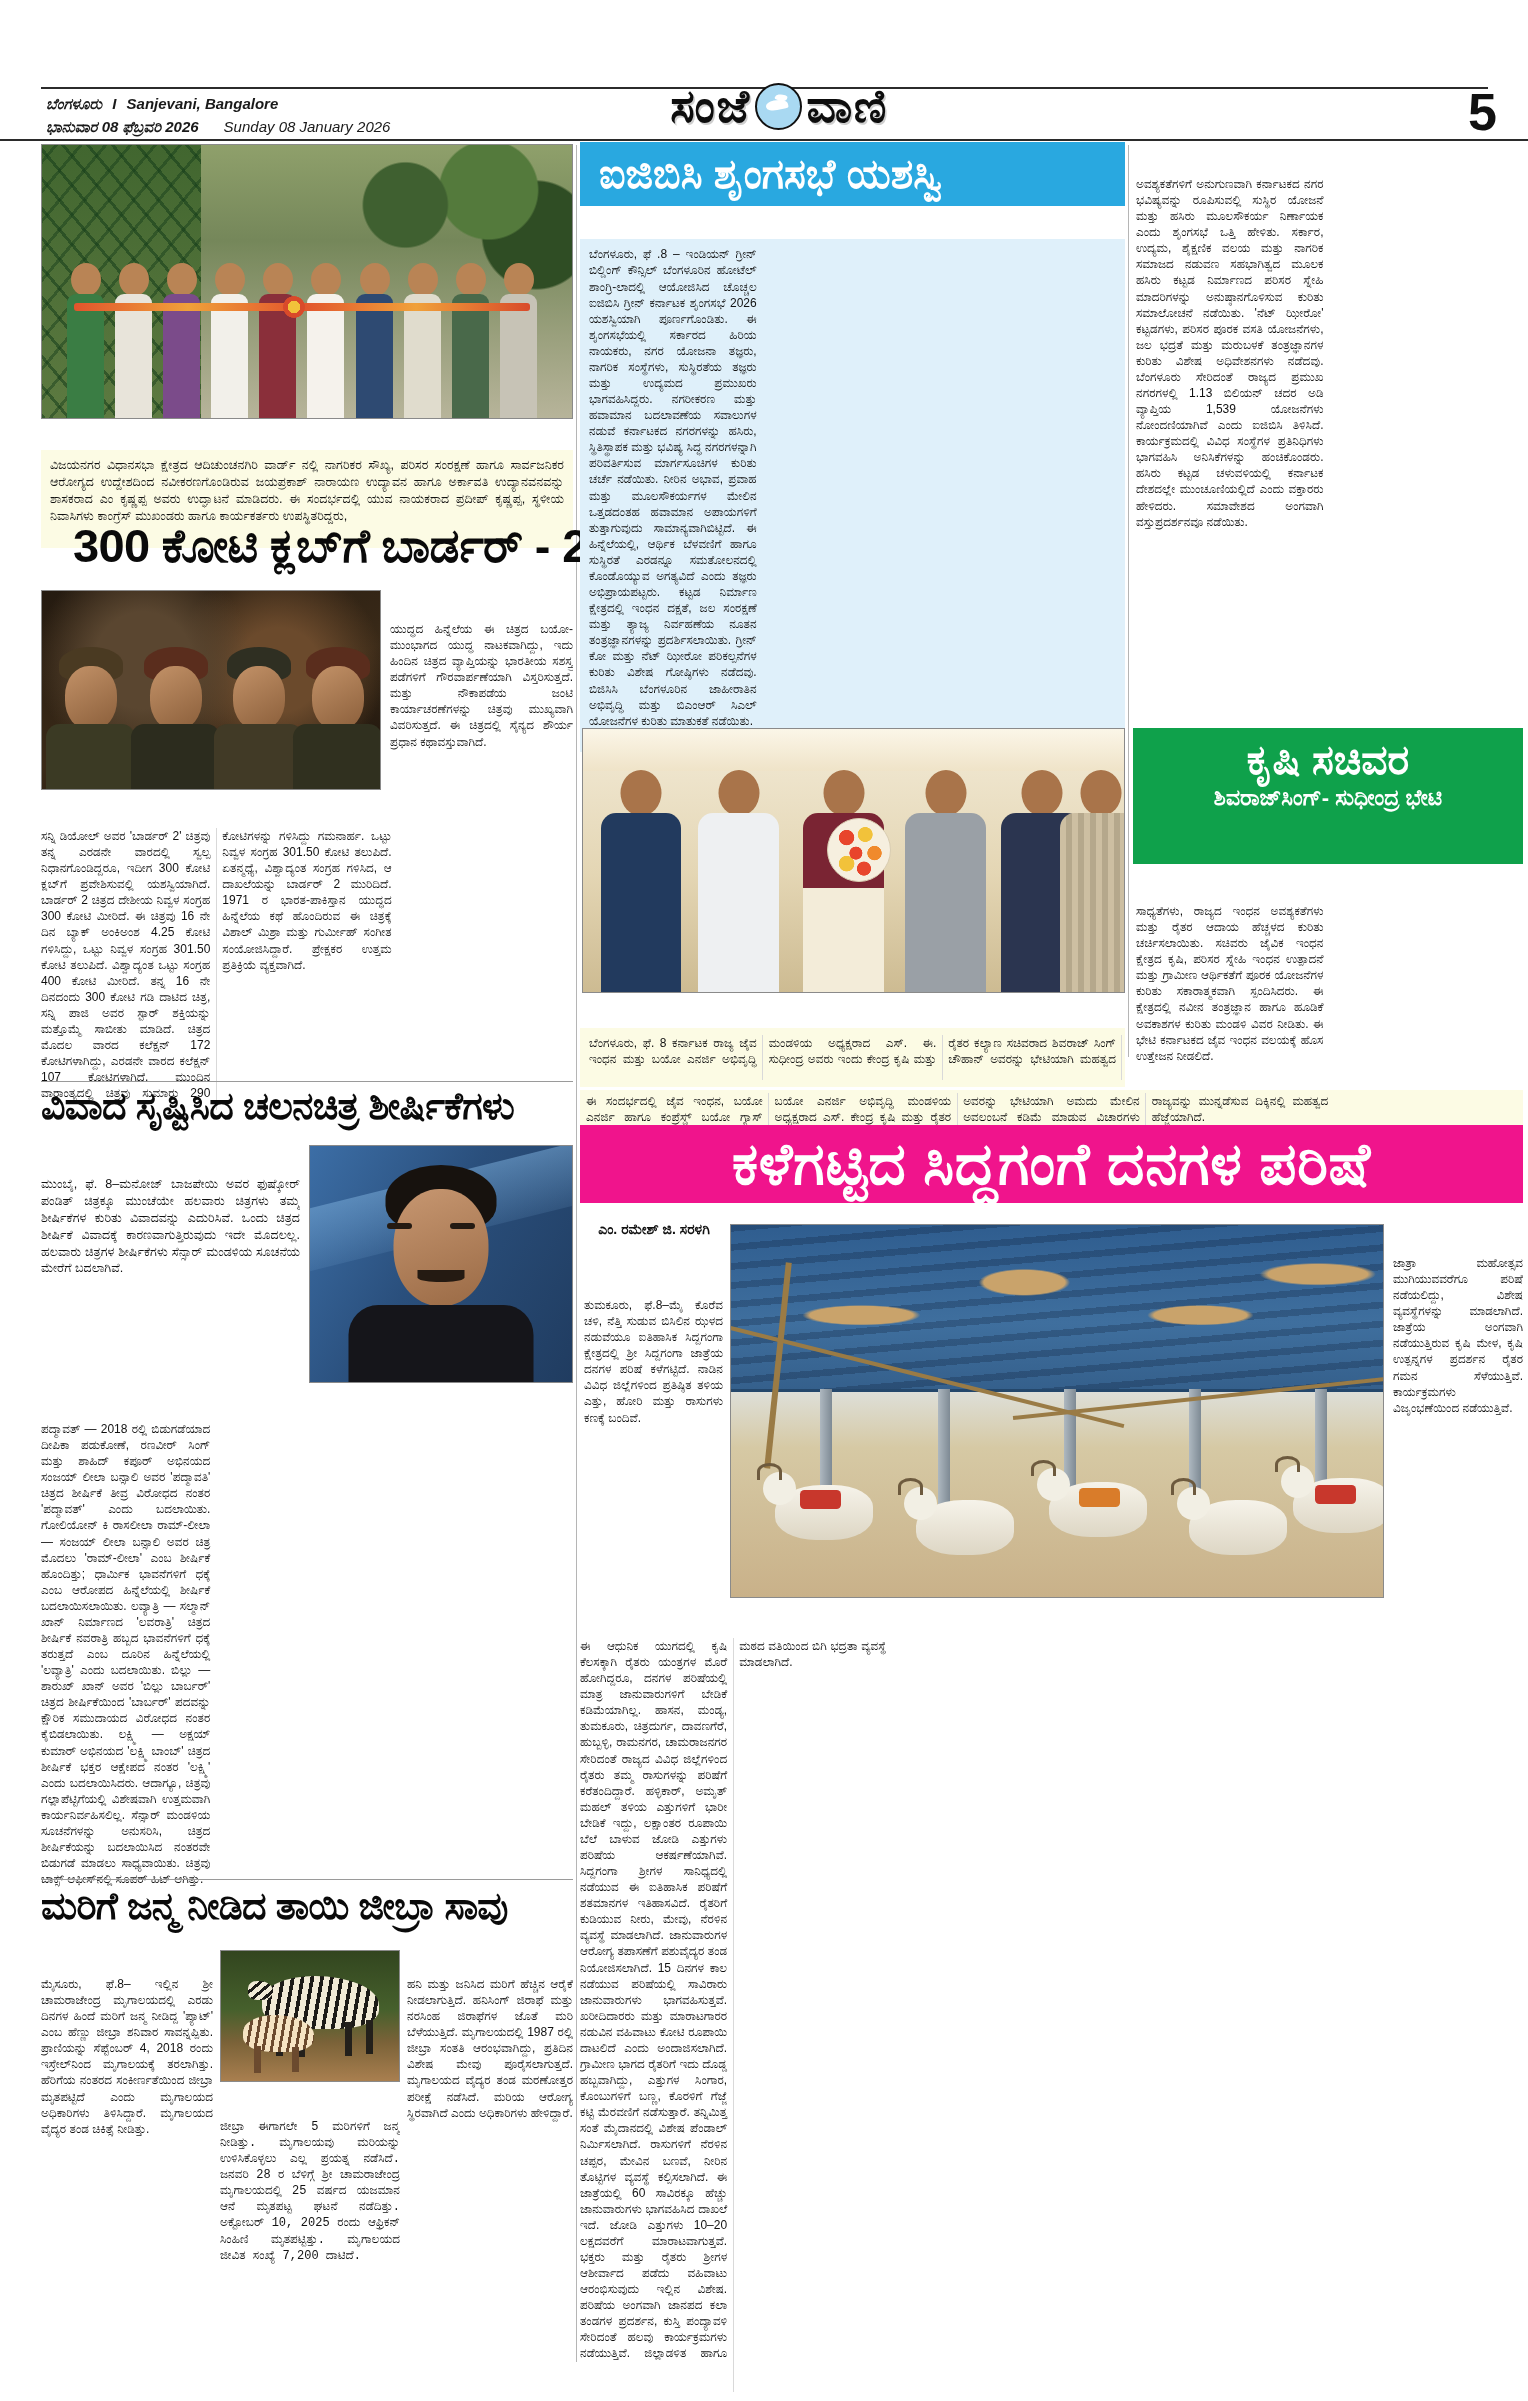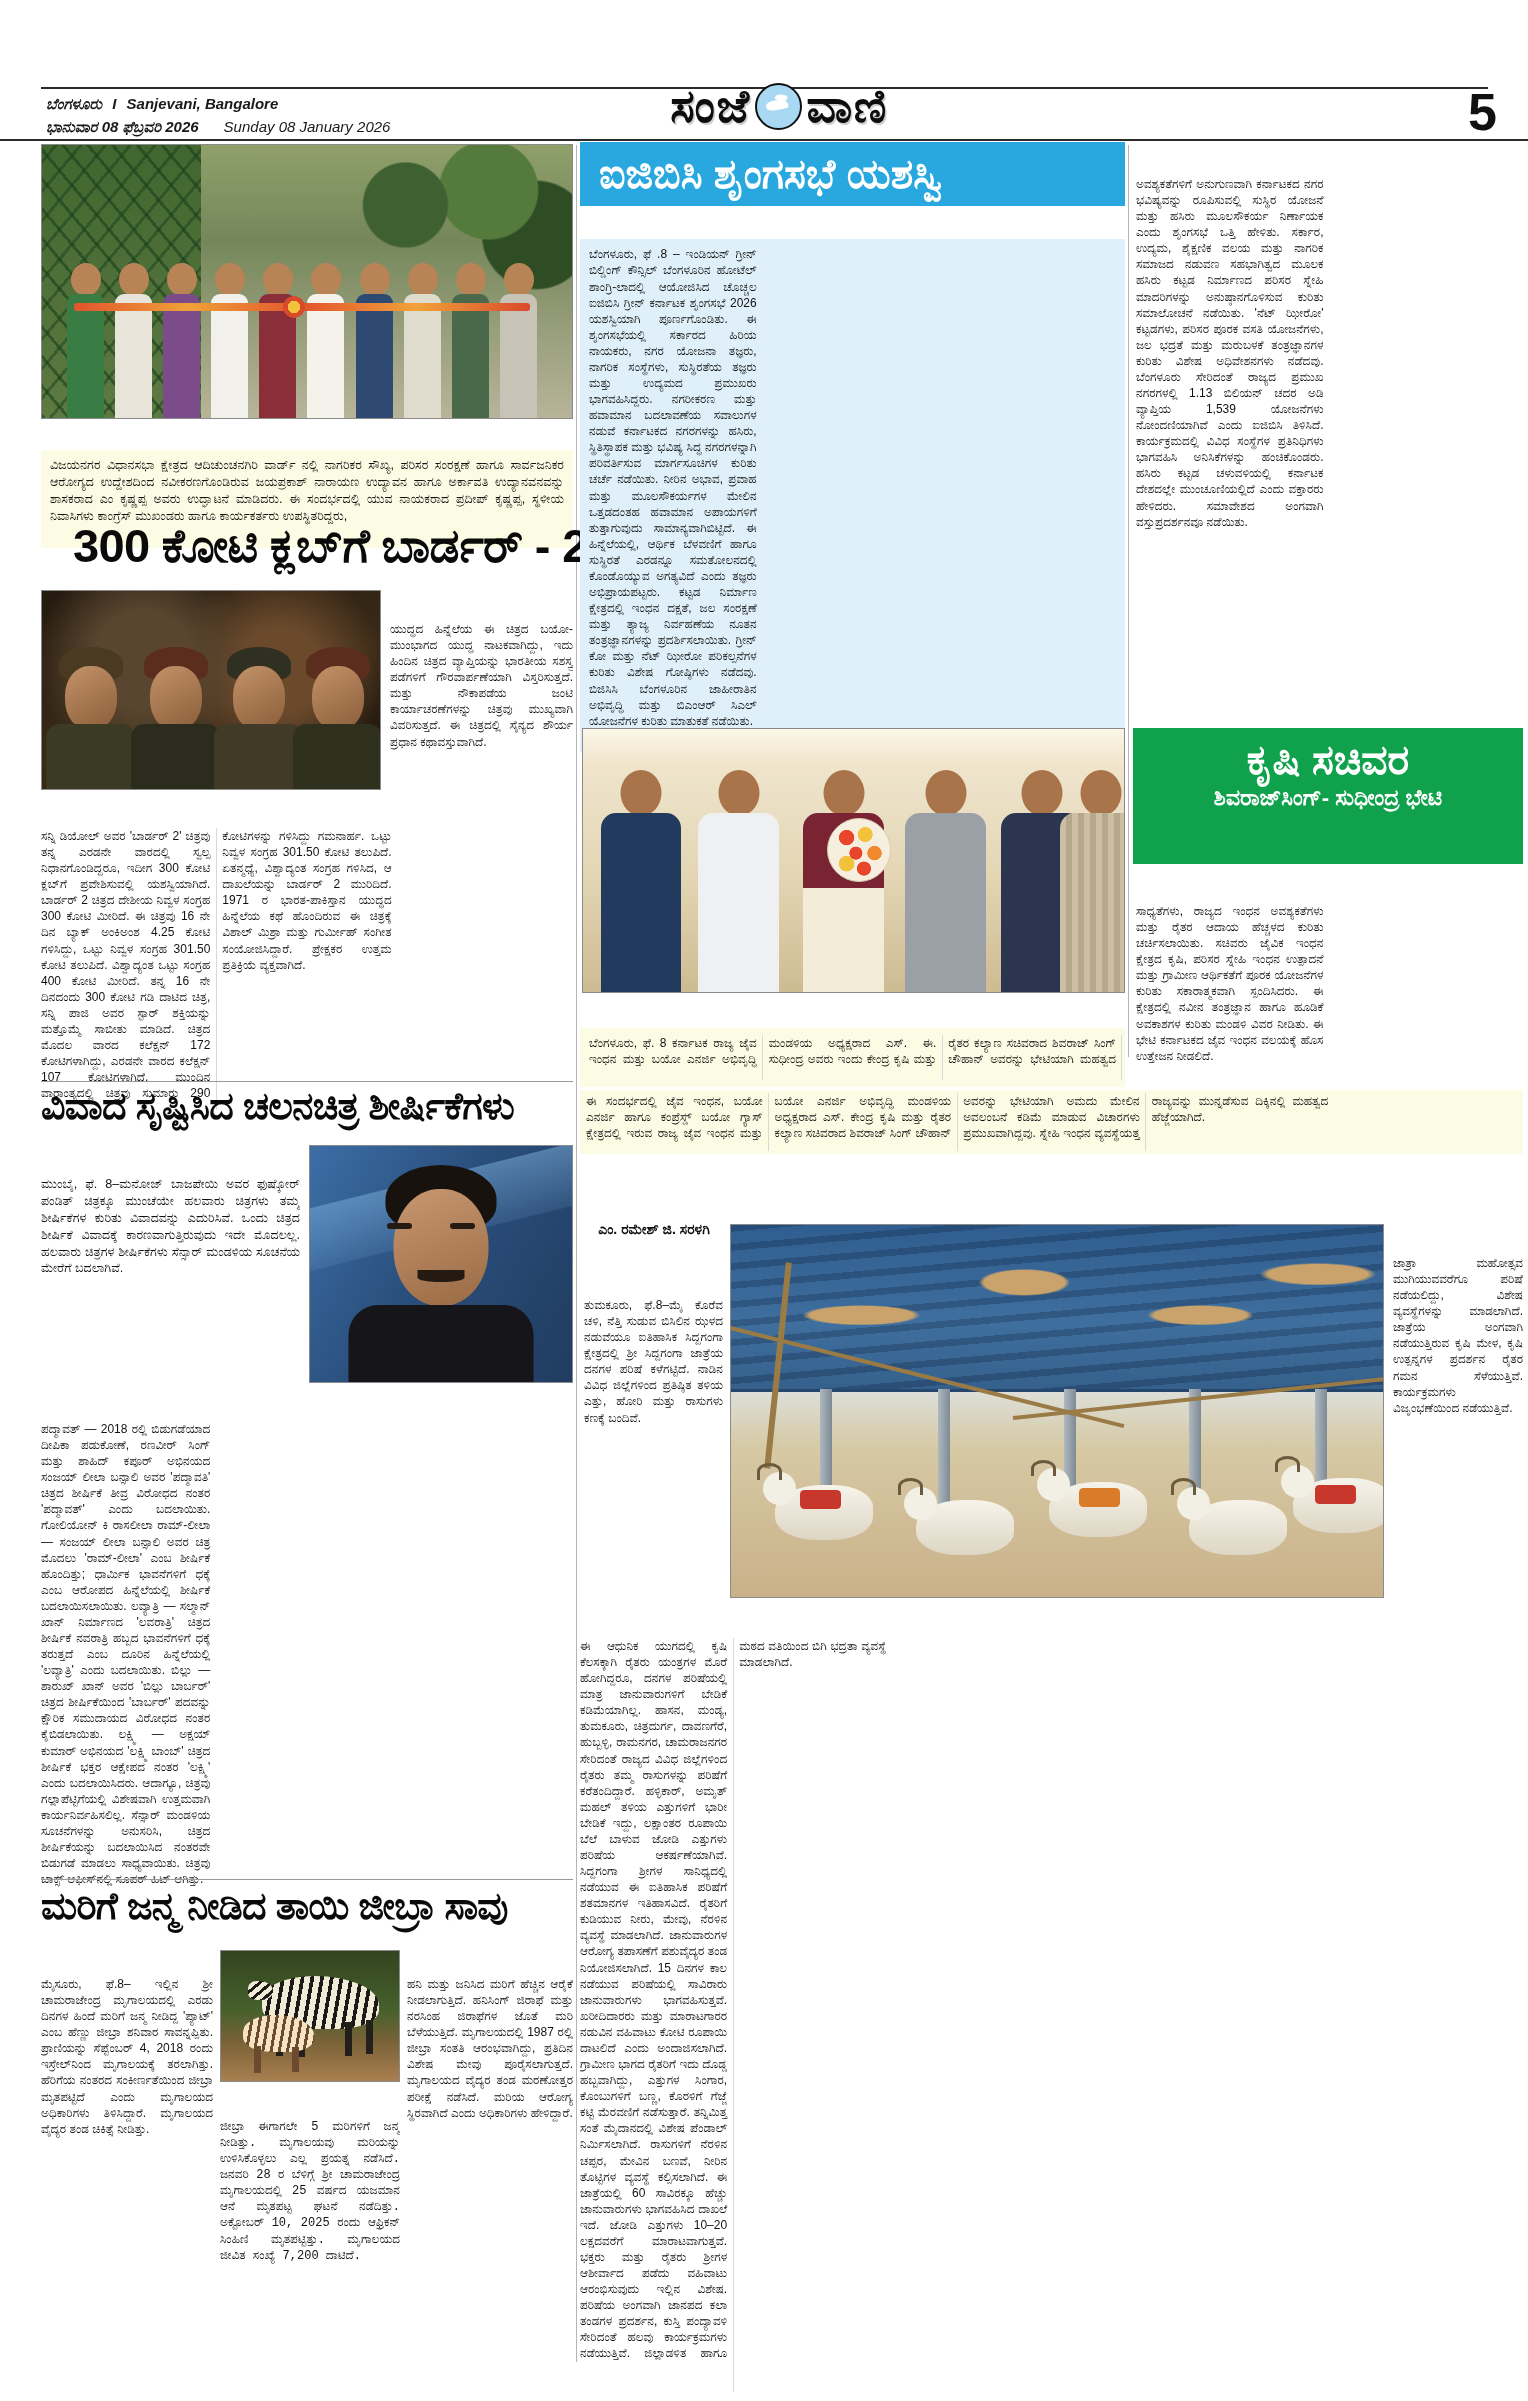--- a/index.html
+++ b/index.html
@@ -318,20 +318,21 @@
   <div class="abs body-text cols2" style="left:1136px;top:145px;width:387px;height:577px;">ಅವಶ್ಯಕತೆಗಳಿಗೆ ಅನುಗುಣವಾಗಿ ಕರ್ನಾಟಕದ ನಗರ ಭವಿಷ್ಯವನ್ನು ರೂಪಿಸುವಲ್ಲಿ ಸುಸ್ಥಿರ ಯೋಜನೆ ಮತ್ತು ಹಸಿರು ಮೂಲಸೌಕರ್ಯ ನಿರ್ಣಾಯಕ ಎಂದು ಶೃಂಗಸಭೆ ಒತ್ತಿ ಹೇಳಿತು. ಸರ್ಕಾರ, ಉದ್ಯಮ, ಶೈಕ್ಷಣಿಕ ವಲಯ ಮತ್ತು ನಾಗರಿಕ ಸಮಾಜದ ನಡುವಣ ಸಹಭಾಗಿತ್ವದ ಮೂಲಕ ಹಸಿರು ಕಟ್ಟಡ ನಿರ್ಮಾಣದ ಪರಿಸರ ಸ್ನೇಹಿ ಮಾದರಿಗಳನ್ನು ಅನುಷ್ಠಾನಗೊಳಿಸುವ ಕುರಿತು ಸಮಾಲೋಚನೆ ನಡೆಯಿತು. 'ನೆಟ್ ಝೀರೋ' ಕಟ್ಟಡಗಳು, ಪರಿಸರ ಪೂರಕ ವಸತಿ ಯೋಜನೆಗಳು, ಜಲ ಭದ್ರತೆ ಮತ್ತು ಮರುಬಳಕೆ ತಂತ್ರಜ್ಞಾನಗಳ ಕುರಿತು ವಿಶೇಷ ಅಧಿವೇಶನಗಳು ನಡೆದವು. ಬೆಂಗಳೂರು ಸೇರಿದಂತೆ ರಾಜ್ಯದ ಪ್ರಮುಖ ನಗರಗಳಲ್ಲಿ 1.13 ಬಿಲಿಯನ್ ಚದರ ಅಡಿ ವ್ಯಾಪ್ತಿಯ 1,539 ಯೋಜನೆಗಳು ನೋಂದಣಿಯಾಗಿವೆ ಎಂದು ಐಜಿಬಿಸಿ ತಿಳಿಸಿದೆ. ಕಾರ್ಯಕ್ರಮದಲ್ಲಿ ವಿವಿಧ ಸಂಸ್ಥೆಗಳ ಪ್ರತಿನಿಧಿಗಳು ಭಾಗವಹಿಸಿ ಅನಿಸಿಕೆಗಳನ್ನು ಹಂಚಿಕೊಂಡರು. ಹಸಿರು ಕಟ್ಟಡ ಚಳುವಳಿಯಲ್ಲಿ ಕರ್ನಾಟಕ ದೇಶದಲ್ಲೇ ಮುಂಚೂಣಿಯಲ್ಲಿದೆ ಎಂದು ವಕ್ತಾರರು ಹೇಳಿದರು. ಸಮಾವೇಶದ ಅಂಗವಾಗಿ ವಸ್ತುಪ್ರದರ್ಶನವೂ ನಡೆಯಿತು.</div>
 
   <div class="abs green-box" style="left:1133px;top:728px;width:390px;height:136px;">
     <div class="l1">ಕೃಷಿ ಸಚಿವರ</div>
     <div class="l2">ಶಿವರಾಜ್‌ಸಿಂಗ್- ಸುಧೀಂದ್ರ ಭೇಟಿ</div>
   </div>
   <div class="abs body-text cols2" style="left:1136px;top:872px;width:387px;height:183px;">ಸಾಧ್ಯತೆಗಳು, ರಾಜ್ಯದ ಇಂಧನ ಅವಶ್ಯಕತೆಗಳು ಮತ್ತು ರೈತರ ಆದಾಯ ಹೆಚ್ಚಳದ ಕುರಿತು ಚರ್ಚಿಸಲಾಯಿತು. ಸಚಿವರು ಜೈವಿಕ ಇಂಧನ ಕ್ಷೇತ್ರದ ಕೃಷಿ, ಪರಿಸರ ಸ್ನೇಹಿ ಇಂಧನ ಉತ್ಪಾದನೆ ಮತ್ತು ಗ್ರಾಮೀಣ ಆರ್ಥಿಕತೆಗೆ ಪೂರಕ ಯೋಜನೆಗಳ ಕುರಿತು ಸಕಾರಾತ್ಮಕವಾಗಿ ಸ್ಪಂದಿಸಿದರು. ಈ ಕ್ಷೇತ್ರದಲ್ಲಿ ನವೀನ ತಂತ್ರಜ್ಞಾನ ಹಾಗೂ ಹೂಡಿಕೆ ಅವಕಾಶಗಳ ಕುರಿತು ಮಂಡಳಿ ವಿವರ ನೀಡಿತು. ಈ ಭೇಟಿ ಕರ್ನಾಟಕದ ಜೈವ ಇಂಧನ ವಲಯಕ್ಕೆ ಹೊಸ ಉತ್ತೇಜನ ನೀಡಲಿದೆ.</div>
 
   <div class="abs cream body-text cols5" style="left:580px;top:1059px;width:943px;height:64px;padding:3px 6px;box-sizing:border-box;">ಈ ಸಂದರ್ಭದಲ್ಲಿ ಜೈವ ಇಂಧನ, ಬಯೋ ಎನರ್ಜಿ ಹಾಗೂ ಕಂಪ್ರೆಸ್ಡ್ ಬಯೋ ಗ್ಯಾಸ್ ಕ್ಷೇತ್ರದಲ್ಲಿ ಇರುವ ರಾಜ್ಯ ಜೈವ ಇಂಧನ ಮತ್ತು ಬಯೋ ಎನರ್ಜಿ ಅಭಿವೃದ್ಧಿ ಮಂಡಳಿಯ ಅಧ್ಯಕ್ಷರಾದ ಎಸ್. ಕೇಂದ್ರ ಕೃಷಿ ಮತ್ತು ರೈತರ ಕಲ್ಯಾಣ ಸಚಿವರಾದ ಶಿವರಾಜ್ ಸಿಂಗ್ ಚೌಹಾನ್ ಅವರನ್ನು ಭೇಟಿಯಾಗಿ ಅಮದು ಮೇಲಿನ ಅವಲಂಬನೆ ಕಡಿಮೆ ಮಾಡುವ ವಿಚಾರಗಳು ಪ್ರಮುಖವಾಗಿದ್ದವು. ಸ್ನೇಹಿ ಇಂಧನ ವ್ಯವಸ್ಥೆಯತ್ತ ರಾಜ್ಯವನ್ನು ಮುನ್ನಡೆಸುವ ದಿಕ್ಕಿನಲ್ಲಿ ಮಹತ್ವದ ಹೆಜ್ಜೆಯಾಗಿದೆ.</div>
 
+  <div class="abs pink-banner" style="left:580px;top:1125px;width:943px;height:78px;">ಕಳೆಗಟ್ಟಿದ ಸಿದ್ದಗಂಗೆ ದನಗಳ ಪರಿಷೆ</div>
 
   <div class="abs byline" style="left:584px;top:1220px;width:140px;">ಎಂ. ರಮೇಶ್ ಜಿ. ಸರಳಗಿ</div>
   <div class="abs body-text" style="left:584px;top:1266px;width:139px;height:333px;">ತುಮಕೂರು, ಫೆ.8–ಮೈ ಕೊರೆವ ಚಳಿ, ನೆತ್ತಿ ಸುಡುವ ಬಿಸಿಲಿನ ಝಳದ ನಡುವೆಯೂ ಐತಿಹಾಸಿಕ ಸಿದ್ದಗಂಗಾ ಕ್ಷೇತ್ರದಲ್ಲಿ ಶ್ರೀ ಸಿದ್ದಗಂಗಾ ಜಾತ್ರೆಯ ದನಗಳ ಪರಿಷೆ ಕಳೆಗಟ್ಟಿದೆ. ನಾಡಿನ ವಿವಿಧ ಜಿಲ್ಲೆಗಳಿಂದ ಪ್ರತಿಷ್ಠಿತ ತಳಿಯ ಎತ್ತು, ಹೋರಿ ಮತ್ತು ರಾಸುಗಳು ಕಣಕ್ಕೆ ಬಂದಿವೆ.</div>
 
   <div class="photo photo-cattle" style="left:730px;top:1224px;width:654px;height:374px;">
     <div class="canopy"></div>
     <div class="pillar" style="left:89px;"></div>
     <div class="pillar" style="left:207px;"></div>
     <div class="pillar" style="left:333px;"></div>
     <div class="pillar" style="left:458px;"></div>

